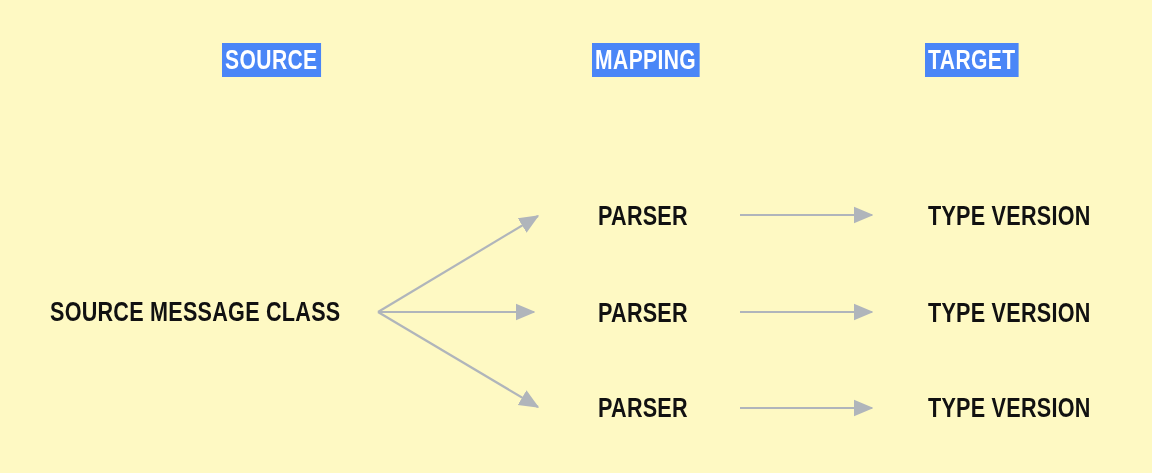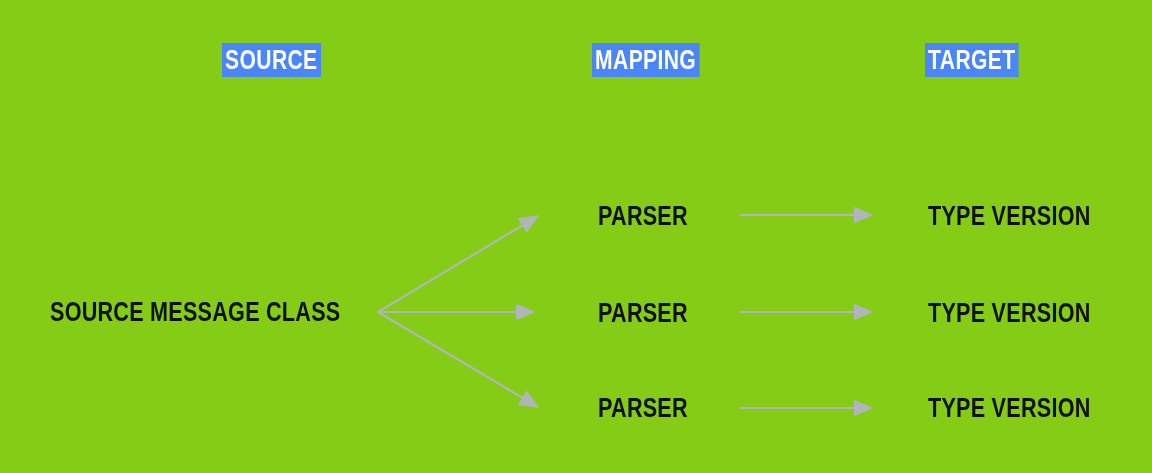--- a/index.html
+++ b/index.html
@@ -8,21 +8,21 @@
     padding: 0;
     background: #ffffff;
   }
   body {
     font-family: "Liberation Sans", sans-serif;
   }
   #canvas {
     position: relative;
     width: 1152px;
     height: 473px;
-    background: #84cc16;
+    background: #fef9c3;
     overflow: hidden;
   }
 
   
   .col-header {
     position: absolute;
     background: #4a86f7;
     color: #ffffff;
     font-family: "Liberation Sans", sans-serif;
     font-weight: 700;

